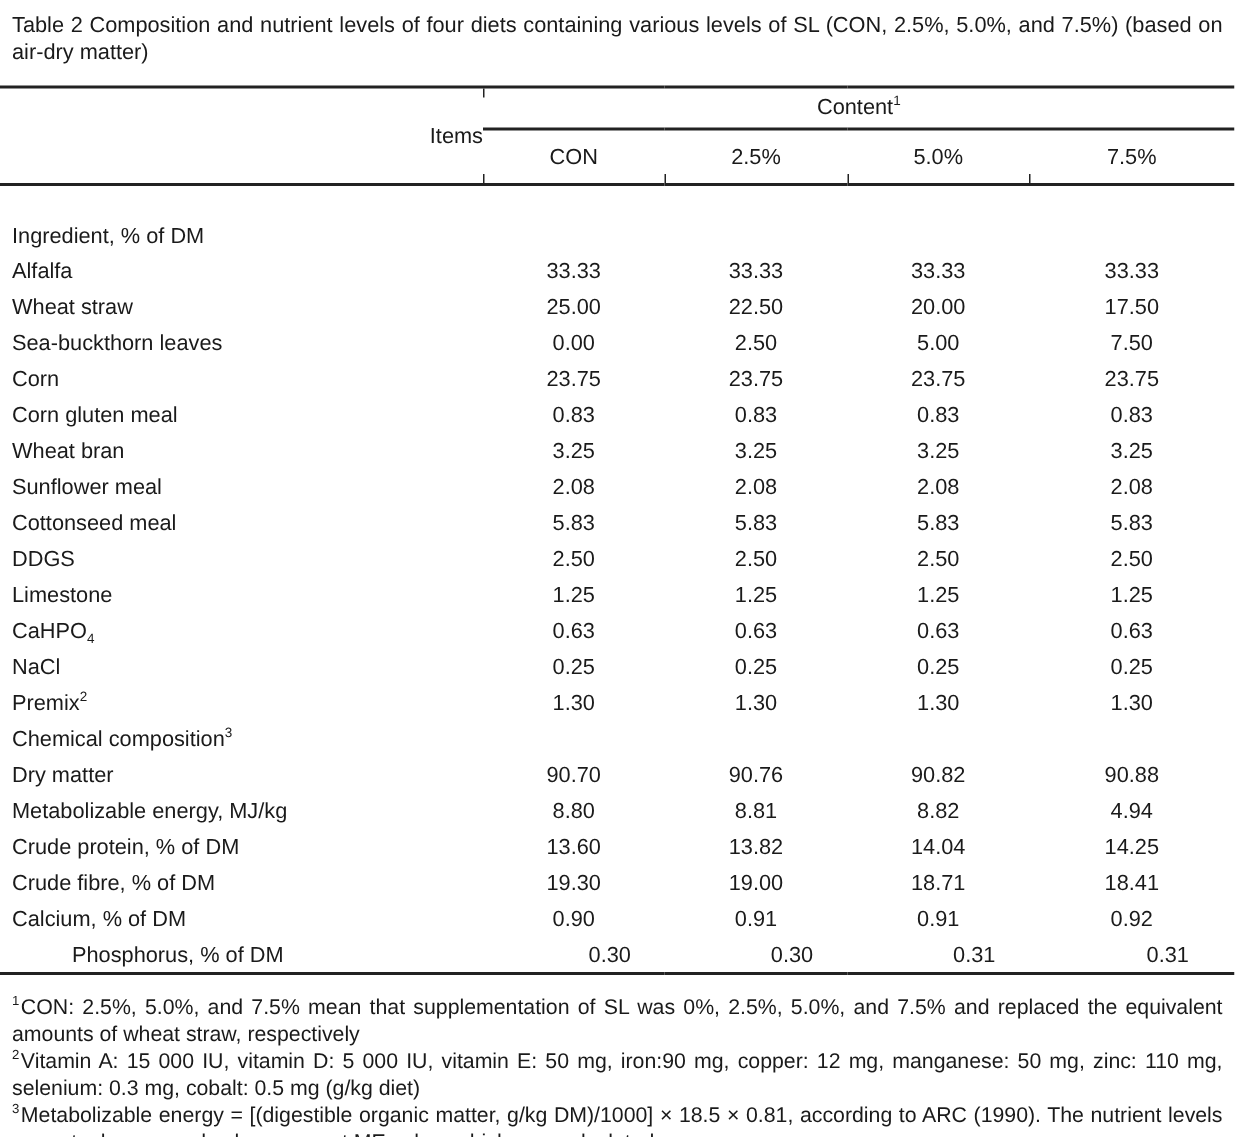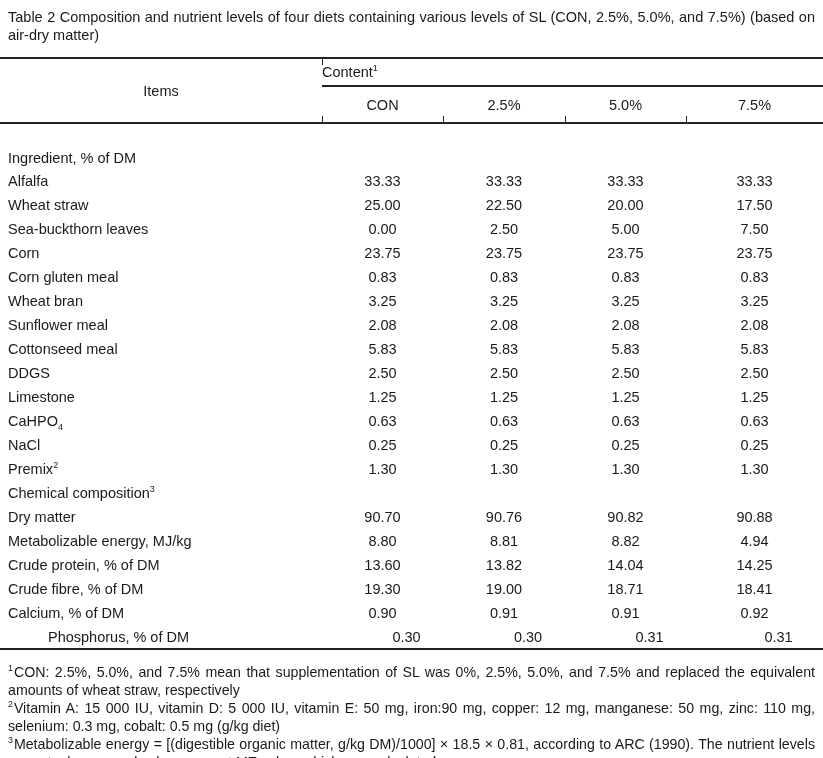--- a/index.html
+++ b/index.html
@@ -27,26 +27,26 @@
     table-layout: fixed;
     margin-top: 13px;
     font-size: 14.5px;
   }
   table.diet td { padding: 0; }
 
   thead td { border-top: 2px solid #222; }
 
   td.items-cell {
     vertical-align: middle;
-    text-align: center;
+    text-align: right;
     padding-left: 8px;
     border-bottom: 2px solid #222;
   }
   td.content-cell {
-    text-align: left;
+    text-align: center;
     height: 28px;
     border-bottom: 1px solid #222;
     position: relative;
     vertical-align: middle;
   }
   td.level-cell {
     text-align: center;
     height: 37px;
     border-bottom: 2px solid #222;
     position: relative;

